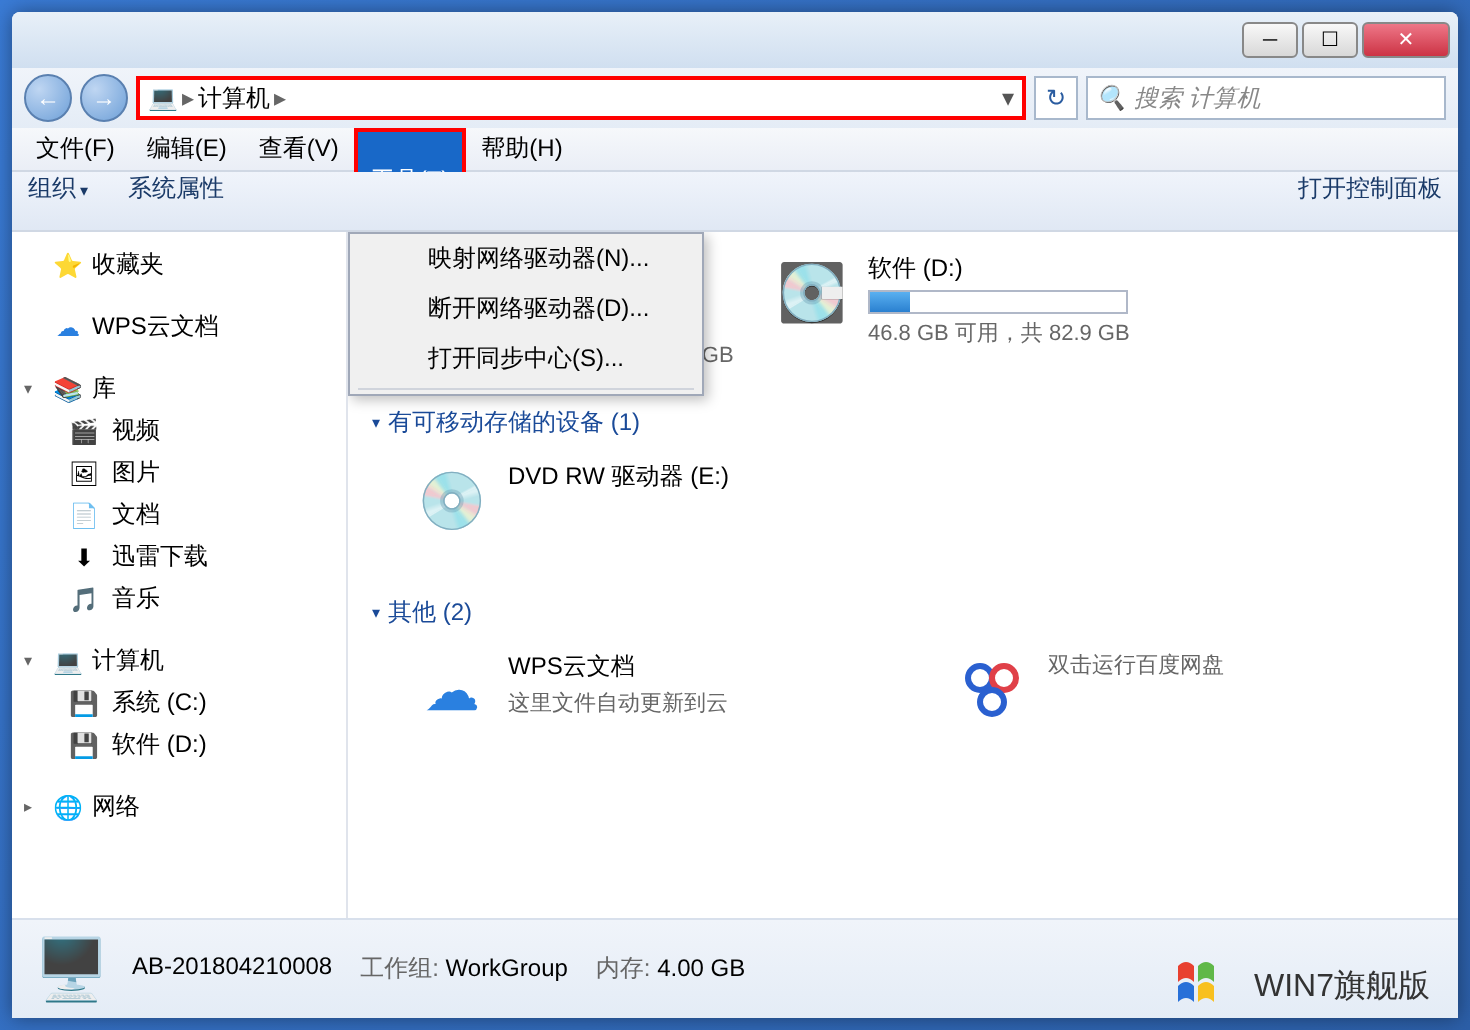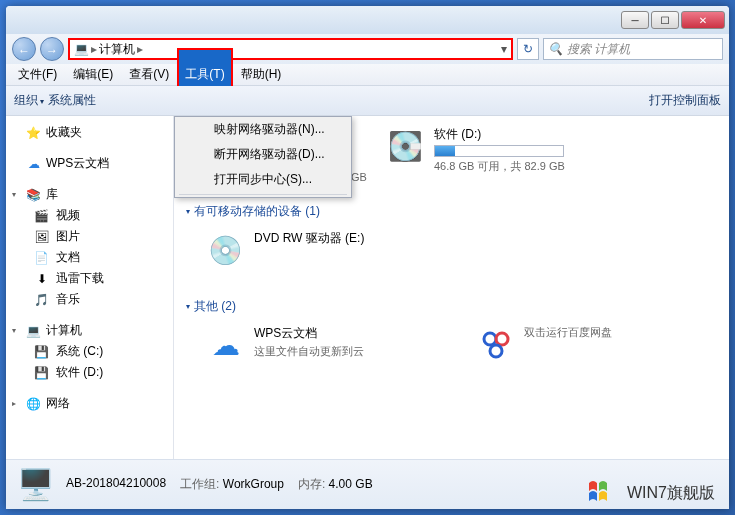--- a/index.html
+++ b/index.html
@@ -8,24 +8,24 @@
 .titlebar{height:28px;background:linear-gradient(180deg,#e8f0f8,#d0dff0);display:flex;align-items:center;justify-content:flex-end;padding:0 4px;gap:2px}
 .tbtn{width:28px;height:18px;border:1px solid #888;border-radius:3px;background:linear-gradient(180deg,#f8f8f8,#d8d8d8);display:flex;align-items:center;justify-content:center;font-size:10px;cursor:default}
 .tbtn.close{background:linear-gradient(180deg,#e78,#c34);color:#fff;width:44px}
 .navbar{height:30px;display:flex;align-items:center;padding:2px 6px;gap:4px;background:linear-gradient(180deg,#f0f4fa,#e4ecf6)}
 .navbtn{width:24px;height:24px;border-radius:50%;background:radial-gradient(circle at 30% 30%,#bfd6f2,#6ea0d8);border:1px solid #5a80b0;display:flex;align-items:center;justify-content:center;color:#fff;font-size:12px}
 .breadcrumb{flex:1;height:22px;border:1px solid #a8b8cc;background:#fff;display:flex;align-items:center;padding:0 4px;gap:2px;border:2px solid red}
 .breadcrumb .sep{color:#666}
 .refresh{width:22px;height:22px;border:1px solid #a8b8cc;background:#fff;display:flex;align-items:center;justify-content:center;color:#2a5ca0}
 .search{width:180px;height:22px;border:1px solid #a8b8cc;background:#fff;display:flex;align-items:center;padding:0 4px;color:#888;font-style:italic}
 .search .sicon{margin-right:4px;color:#2a5ca0}
-.menubar{height:22px;background:linear-gradient(180deg,#f6f8fb,#eaeef6);display:flex;align-items:center;padding:0 4px;border-bottom:1px solid #d0d8e4}
+.menubar{height:22px;background:linear-gradient(180deg,#f6f8fb,#eaeef6);display:flex;align-items:flex-start;padding:0 4px;border-bottom:1px solid #d0d8e4}
 .menuitem{padding:2px 8px;cursor:default}
 .menuitem.active{background:#1868c8;color:#fff;border:2px solid red;padding:16px 6px}
-.toolbar{height:30px;background:linear-gradient(180deg,#f0f4fb,#e0e8f4);display:flex;align-items:center;padding:0 8px;gap:4px;border-bottom:1px solid #d0d8e4}
+.toolbar{height:30px;background:linear-gradient(180deg,#f0f4fb,#e0e8f4);display:flex;align-items:flex-start;padding:0 8px;gap:20px;border-bottom:1px solid #d0d8e4}
 .tbitem{color:#1a3a68;cursor:default}
 .tbitem .arr{font-size:8px;margin-left:2px}
 .body{flex:1;display:flex;overflow:hidden}
 .sidebar{width:168px;background:#fff;border-right:1px solid #e0e4ec;padding:6px 0;overflow-y:auto}
 .sgroup{margin-bottom:10px}
 .shead{display:flex;align-items:center;gap:4px;padding:2px 6px;font-weight:400}
 .shead .caret{font-size:8px;color:#666;width:10px}
 .shead .icon{width:16px;height:16px;display:flex;align-items:center;justify-content:center}
 .sitem{display:flex;align-items:center;gap:6px;padding:2px 6px 2px 28px}
 .sitem .icon{width:16px;height:16px;display:flex;align-items:center;justify-content:center}

